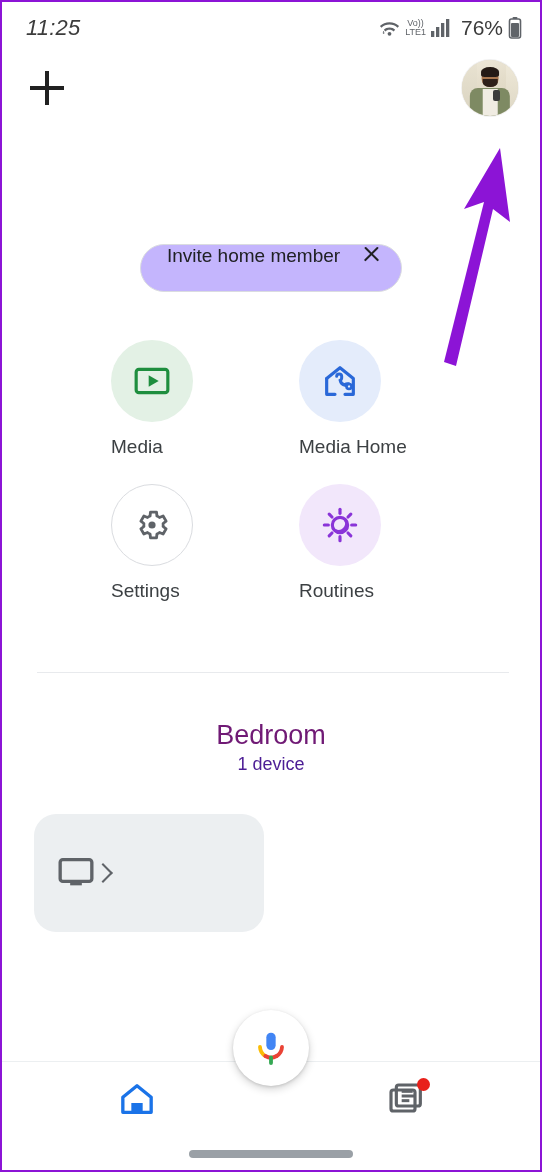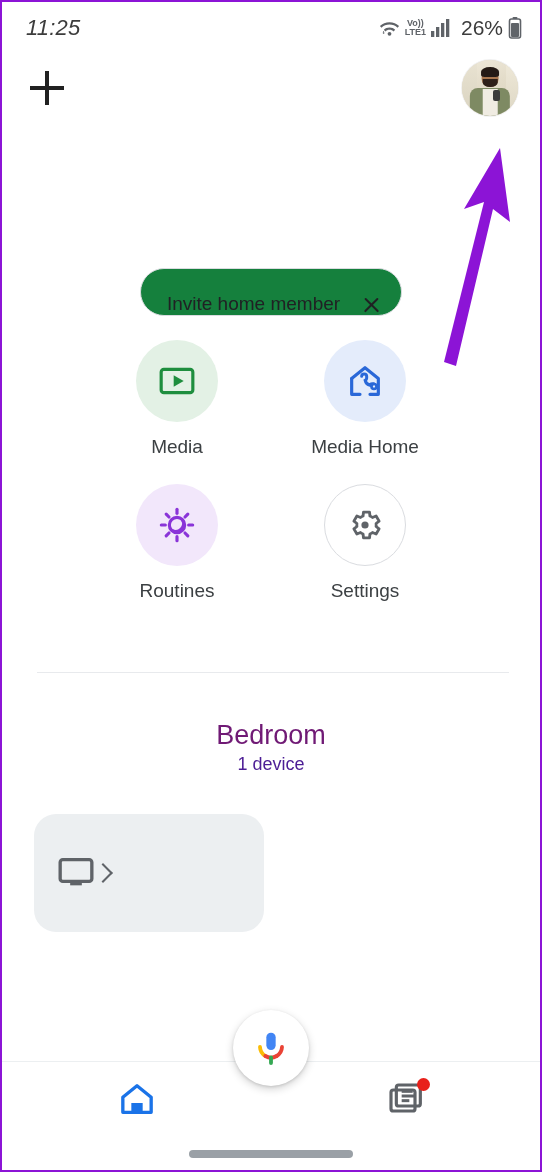--- a/index.html
+++ b/index.html
@@ -90,45 +90,45 @@
     text-align: center; font-size: 34px; color: #202124;
     font-weight: 400; letter-spacing: .2px;
   }
 
   
   .chip-wrap {
     position: absolute; top: 242px; left: 0; width: 100%;
     display: flex; justify-content: center;
   }
   .chip {
-    display: flex; align-items: flex-end; gap: 22px;
+    display: flex; align-items: flex-start; gap: 22px;
     height: 48px; padding: 0 20px 0 26px;
     border: 1px solid #dadce0; border-radius: 26px;
-    background: #15803d; cursor: pointer; margin-top: 24px;
+    background: #c4b5fd; cursor: pointer;
   }
   .chip-label { font-size: 19px; color: #202124; }
   .chip-x { width: 19px; height: 19px; position: relative; cursor: pointer; }
   .chip-x::before, .chip-x::after {
     content: ""; position: absolute; left: 0; top: 8px;
     width: 19px; height: 2.4px; background: #202124; border-radius: 2px;
   }
   .chip-x::before { transform: rotate(45deg); }
   .chip-x::after  { transform: rotate(-45deg); }
 
   
   .actions-row1 {
     position: absolute; top: 338px; left: 0; width: 100%;
     display: flex; justify-content: center; gap: 56px;
   }
   .actions-row2 {
     position: absolute; top: 482px; left: 0; width: 100%;
     display: flex; justify-content: center; gap: 56px;
   }
   .action { width: 132px; display: flex; flex-direction: column;
-    align-items: center; cursor: pointer; }
+    align-items: flex-start; cursor: pointer; }
   .action-circle {
     width: 82px; height: 82px; border-radius: 50%;
     display: flex; align-items: center; justify-content: center;
   }
   .action-label {
     margin-top: 14px; font-size: 19px; color: #3c4043; white-space: nowrap;
   }
 
   
   .divider {
@@ -201,31 +201,31 @@
 
   <div class="statusbar">
     <div class="status-time">11:25</div>
     <div class="status-right">
       <svg width="25" height="23" viewBox="0 0 24 24">
         <path d="M12 5.5c-3.9 0-7.4 1.5-10 3.9l1.6 1.7C5.8 9.1 8.7 7.8 12 7.8s6.2 1.3 8.4 3.3L22 9.4c-2.6-2.4-6.1-3.9-10-3.9z" fill="#5f6368"></path>
         <path d="M12 11c-2.3 0-4.4.9-5.9 2.4l1.6 1.7c1.1-1.1 2.6-1.8 4.3-1.8s3.2.7 4.3 1.8l1.6-1.7C16.4 11.9 14.3 11 12 11z" fill="#5f6368"></path>
         <circle cx="12" cy="17.6" r="2" fill="#5f6368"></circle>
         <path d="M4.6 16.4l1.3 1.3 1.3-1.3h-.9v-1.8h-.8v1.8z" fill="#5f6368"></path>
       </svg>
-      <div style="display:flex;flex-direction:column;align-items:center;line-height:1;font-size:9px;color:#5f6368;font-weight:bold;">
+      <div style="display:flex;flex-direction:column;align-items:center;line-height:1;font-size:9px;color:#5f6368;font-weight:normal;">
         <span>Vo))</span>
         <span>LTE1</span>
       </div>
       <svg width="24" height="22" viewBox="0 0 24 22">
         <rect x="2" y="14" width="3.3" height="6" fill="#5f6368"></rect>
         <rect x="7" y="10" width="3.3" height="10" fill="#5f6368"></rect>
         <rect x="12" y="6" width="3.3" height="14" fill="#5f6368"></rect>
         <rect x="17" y="2" width="3.3" height="18" fill="#5f6368"></rect>
       </svg>
-      <div class="status-pct">26%</div>
+      <div class="status-pct">76%</div>
       <svg width="14" height="24" viewBox="0 0 14 24">
         <rect x="4.5" y="1" width="5" height="2" rx="1" fill="#5f6368"></rect>
         <rect x="1.5" y="3" width="11" height="19" rx="2" fill="none" stroke="#5f6368" stroke-width="1.6"></rect>
         <rect x="3" y="7" width="8" height="14" rx="1" fill="#5f6368"></rect>
       </svg>
     </div>
   </div>
 
   <div class="appbar">
     <div class="plus-btn"></div>
@@ -274,50 +274,50 @@
           <path d="M10 9.2 c0-.8.7-1.4 1.5-1.4 s1.5.6 1.5 1.4 v1.2 c0 .7-.5 1-.9 1.2 c.3 1.5 1.4 2.6 2.9 2.9 c.2-.5.5-.9 1.2-.9 h1.1" fill="none" stroke="#2a68d8" stroke-width="1.8" stroke-linecap="round"></path>
           <circle cx="17.4" cy="15.3" r="1.5" fill="none" stroke="#2a68d8" stroke-width="1.6"></circle>
         </svg>
       </div>
       <div class="action-label">Media Home</div>
     </div>
 
   </div>
 
   <div class="actions-row2">
+
+    <div class="action">
+      <div class="action-circle" style="background:#ffffff;border:1px solid #dadce0">
+        <svg width="36" height="36" viewBox="0 0 24 24">
+          <path d="M19.4 13 a7.6 7.6 0 0 0 0-2 l2-1.6 -2-3.4 -2.4 1 a7.5 7.5 0 0 0 -1.7-1 L15 3.4 h-4 l-.3 2.6 a7.5 7.5 0 0 0 -1.7 1 l-2.4-1 -2 3.4 2 1.6 a7.6 7.6 0 0 0 0 2 l-2 1.6 2 3.4 2.4-1 a7.5 7.5 0 0 0 1.7 1 l.3 2.6 h4 l.3-2.6 a7.5 7.5 0 0 0 1.7-1 l2.4 1 2-3.4z" fill="none" stroke="#5f6368" stroke-width="1.9" stroke-linejoin="round"></path>
+          <circle cx="12" cy="12" r="2.4" fill="#5f6368"></circle>
+        </svg>
+      </div>
+      <div class="action-label">Settings</div>
+    </div>
 
     <div class="action">
       <div class="action-circle" style="background:#f2e7fb">
         <svg width="40" height="40" viewBox="0 0 24 24">
           <circle cx="12" cy="12" r="4.6" fill="none" stroke="#8a34d8" stroke-width="1.9"></circle>
           <path d="M8.9 15.2 A4.6 4.6 0 0 0 15.2 8.9" fill="none" stroke="#8a34d8" stroke-width="1.8"></path>
           <g stroke="#8a34d8" stroke-width="1.9" stroke-linecap="round">
             <line x1="12" y1="2.6" x2="12" y2="5"></line>
             <line x1="12" y1="19" x2="12" y2="21.4"></line>
             <line x1="2.6" y1="12" x2="5" y2="12"></line>
             <line x1="19" y1="12" x2="21.4" y2="12"></line>
             <line x1="5.5" y1="5.5" x2="7.2" y2="7.2"></line>
             <line x1="16.8" y1="16.8" x2="18.5" y2="18.5"></line>
             <line x1="5.5" y1="18.5" x2="7.2" y2="16.8"></line>
             <line x1="16.8" y1="7.2" x2="18.5" y2="5.5"></line>
           </g>
         </svg>
       </div>
       <div class="action-label">Routines</div>
     </div>
-
-    <div class="action">
-      <div class="action-circle" style="background:#ffffff;border:1px solid #dadce0">
-        <svg width="36" height="36" viewBox="0 0 24 24">
-          <path d="M19.4 13 a7.6 7.6 0 0 0 0-2 l2-1.6 -2-3.4 -2.4 1 a7.5 7.5 0 0 0 -1.7-1 L15 3.4 h-4 l-.3 2.6 a7.5 7.5 0 0 0 -1.7 1 l-2.4-1 -2 3.4 2 1.6 a7.6 7.6 0 0 0 0 2 l-2 1.6 2 3.4 2.4-1 a7.5 7.5 0 0 0 1.7 1 l.3 2.6 h4 l.3-2.6 a7.5 7.5 0 0 0 1.7-1 l2.4 1 2-3.4z" fill="none" stroke="#5f6368" stroke-width="1.9" stroke-linejoin="round"></path>
-          <circle cx="12" cy="12" r="2.4" fill="#5f6368"></circle>
-        </svg>
-      </div>
-      <div class="action-label">Settings</div>
-    </div>
   </div>
 
   <div class="divider"></div>
 
   <div class="room-name">Bedroom</div>
   <div class="room-sub">1 device</div>
 
   <div class="device-card">
     <svg width="40" height="40" viewBox="0 0 24 24">
       <rect x="2.5" y="4" width="19" height="13" rx="1.6" fill="none" stroke="#5f6368" stroke-width="2"></rect>

